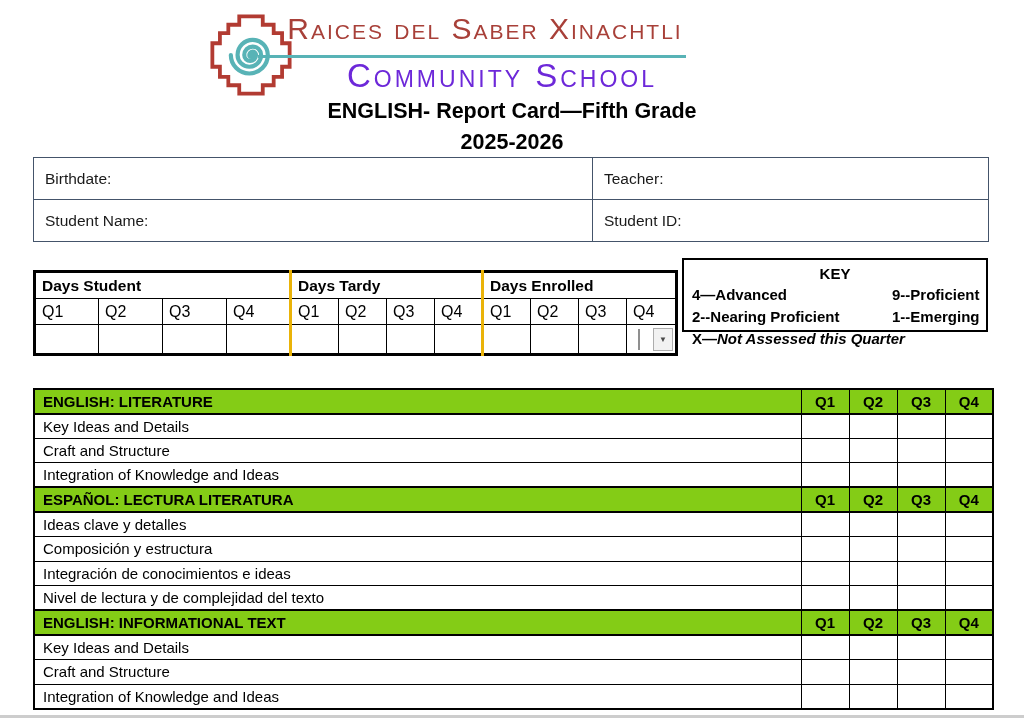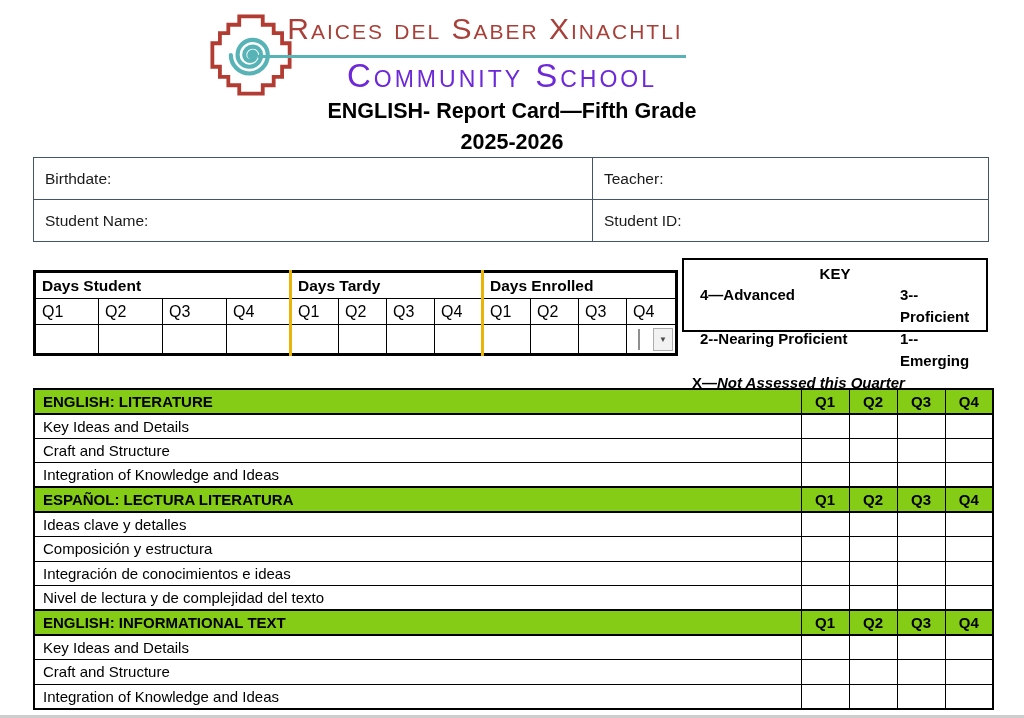--- a/index.html
+++ b/index.html
@@ -57,21 +57,21 @@
     display:flex; align-items:center; justify-content:center;
     font-size:8px; color:#4a4a4a; cursor:pointer;
   }
 
   
   .key-box {
     position:absolute; left:682px; top:258px; width:306px; height:74px;
     border:2px solid #000; font-weight:bold; font-size:15px; color:#000;
   }
   .key-title { text-align:center; margin-top:4px; line-height:20px; }
-  .key-row { display:flex; padding-left:16px; line-height:22px; }
+  .key-row { display:flex; padding-left:8px; line-height:22px; }
   .key-left { width:200px; }
   .key-right { flex:1; }
   .key-foot { padding-left:8px; line-height:22px; }
   .key-foot em { font-style:italic; }
 
   
   .main-table {
     position:absolute; left:33px; top:388px;
     border-collapse:collapse; table-layout:fixed; border:2.5px solid #000;
   }
@@ -187,21 +187,21 @@
         </span>
       </td>
     </tr>
   </tbody>
     </table>
 
   <div class="key-box">
     <div class="key-title">KEY</div>
     <div class="key-row">
       <span class="key-left">4—Advanced</span>
-      <span class="key-right">3--Proficient</span>
+      <span class="key-right">9--Proficient</span>
     </div>
     <div class="key-row">
       <span class="key-left">2--Nearing Proficient</span>
       <span class="key-right">1--Emerging</span>
     </div>
     <div class="key-foot">
       <span>X—</span><em>Not Assessed this Quarter</em>
     </div>
   </div>
 

